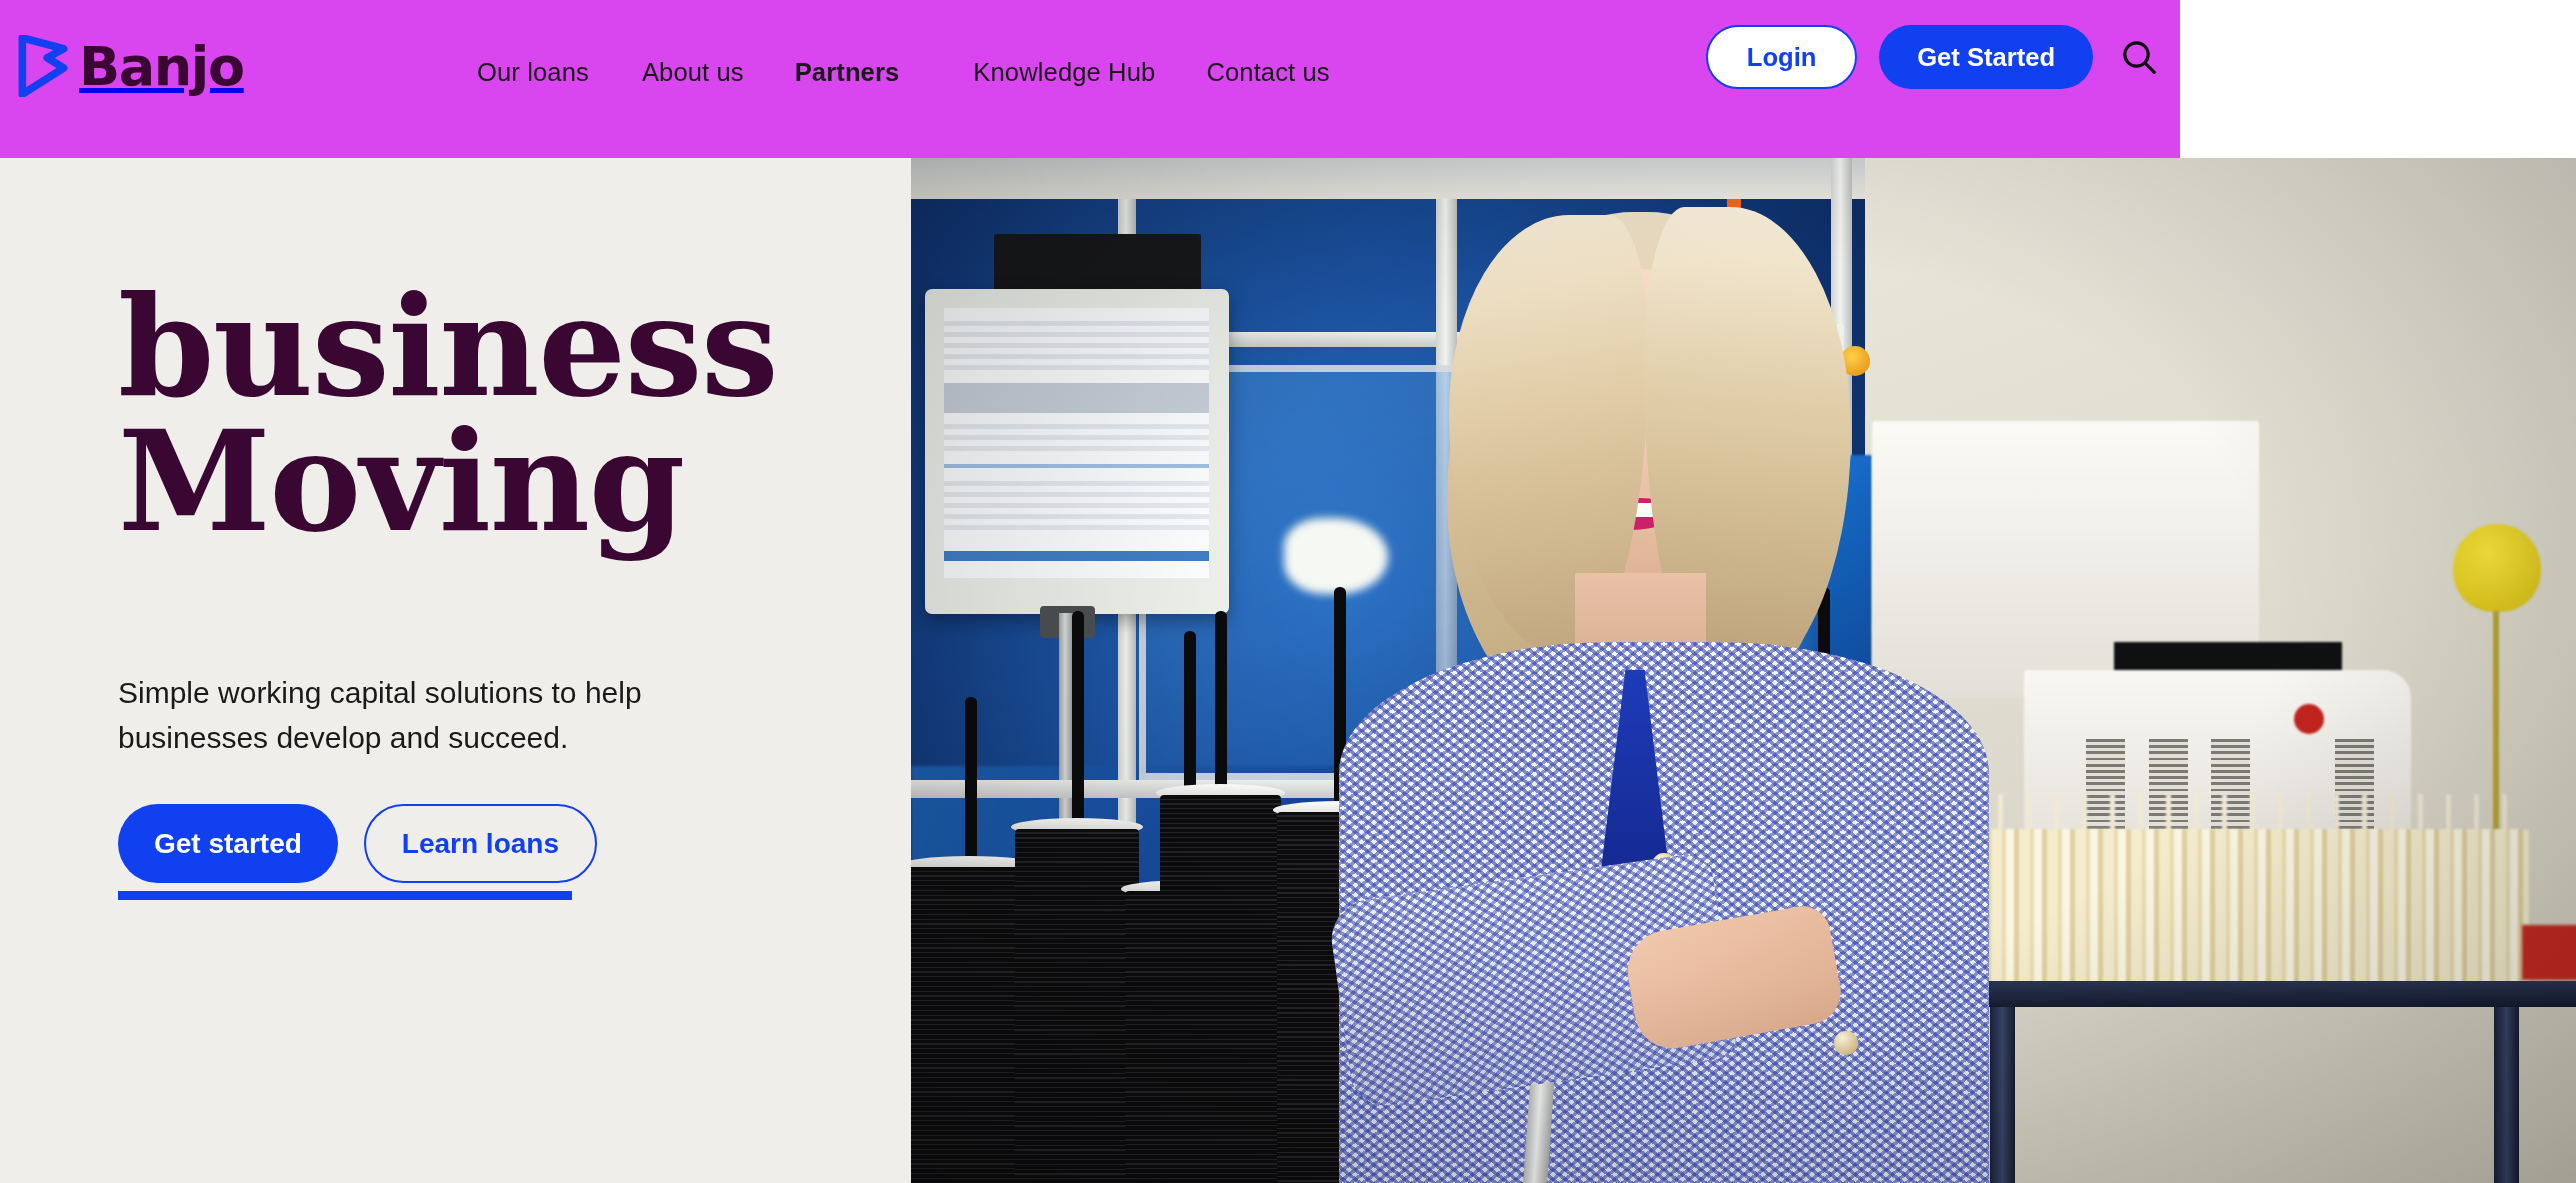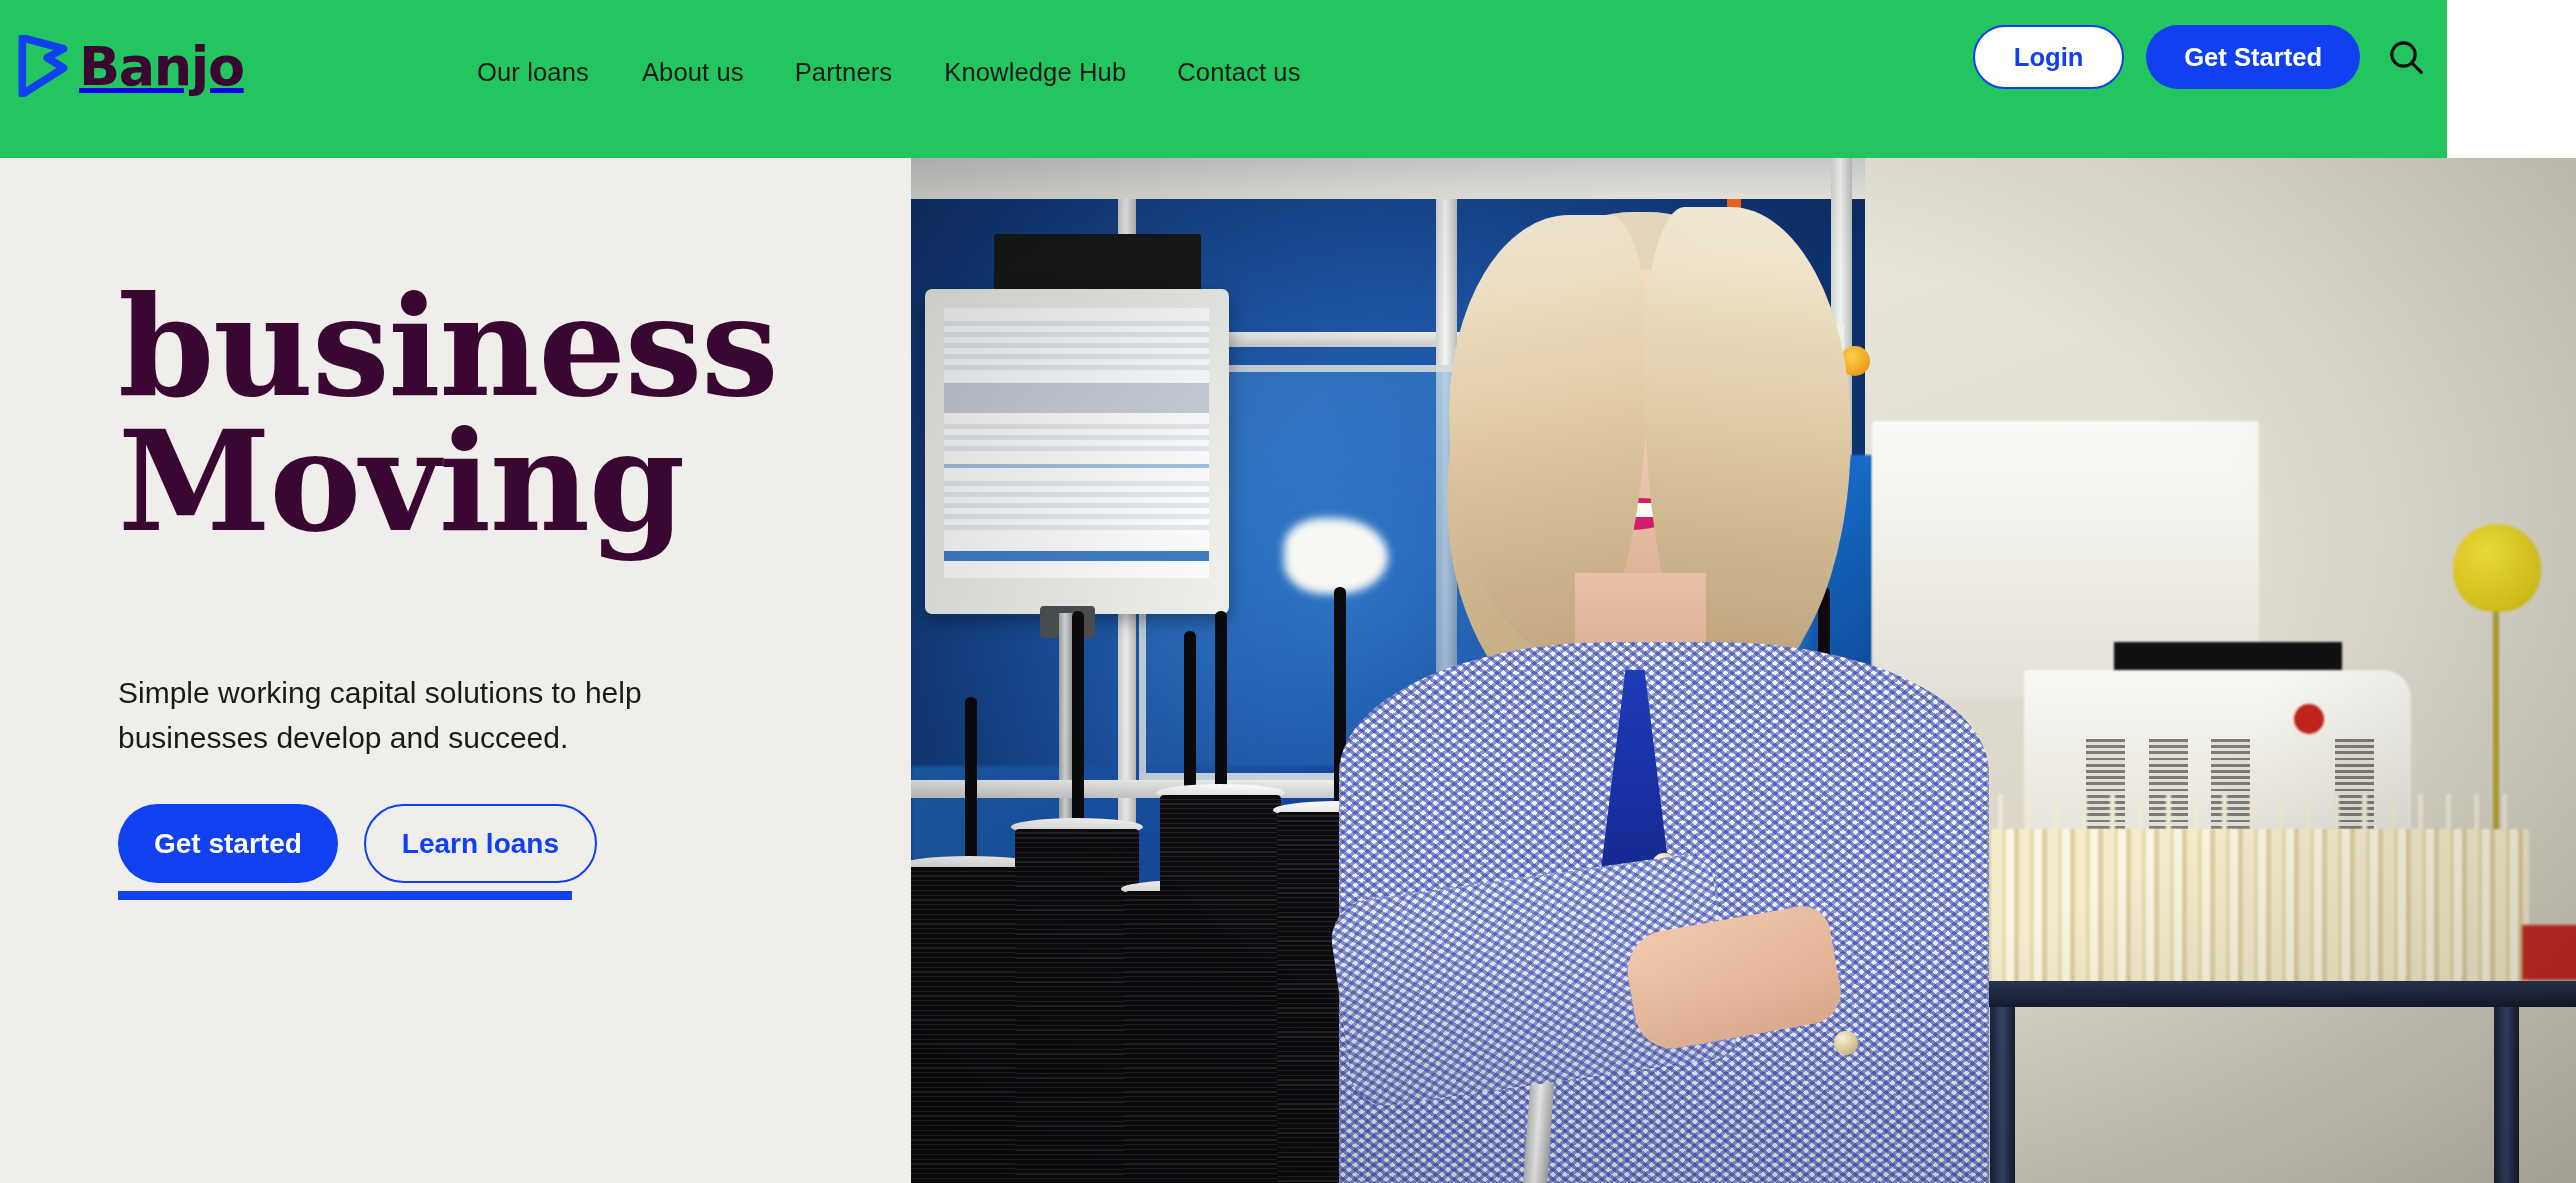--- a/index.html
+++ b/index.html
@@ -12,23 +12,23 @@
     height: 1184px;
     overflow: hidden;
     font-family: "Liberation Sans", sans-serif;
     -webkit-font-smoothing: antialiased;
   }
 
   
   .header {
     position: absolute;
     top: 0; left: 0;
-    width: 2447px;
+    width: 2180px;
     height: 158px;
-    background: #22c55e;
+    background: #d946ef;
     display: flex;
     align-items: center;
     box-sizing: border-box;
   }
 
   .logo {
     position: absolute;
     left: 18px;
     top: 35px;
     display: flex;
@@ -63,21 +63,21 @@
     color: #1a1a1a;
     font-weight: 400;
     text-decoration: none;
     white-space: nowrap;
     padding: 7px 0;
     cursor: pointer;
     letter-spacing: 0.1px;
   }
   .nav-item:nth-child(1){ margin-right: 53px; }
   .nav-item:nth-child(2){ margin-right: 51px; }
-  .nav-item:nth-child(3){ margin-right: 52px; }
+  .nav-item:nth-child(3){ margin-right: 74px; font-weight: bold; }
   .nav-item:nth-child(4){ margin-right: 51px; }
 
   .header-actions {
     position: absolute;
     right: 19.4px;
     top: 25px;
     display: flex;
     align-items: center;
     gap: 0;
   }

